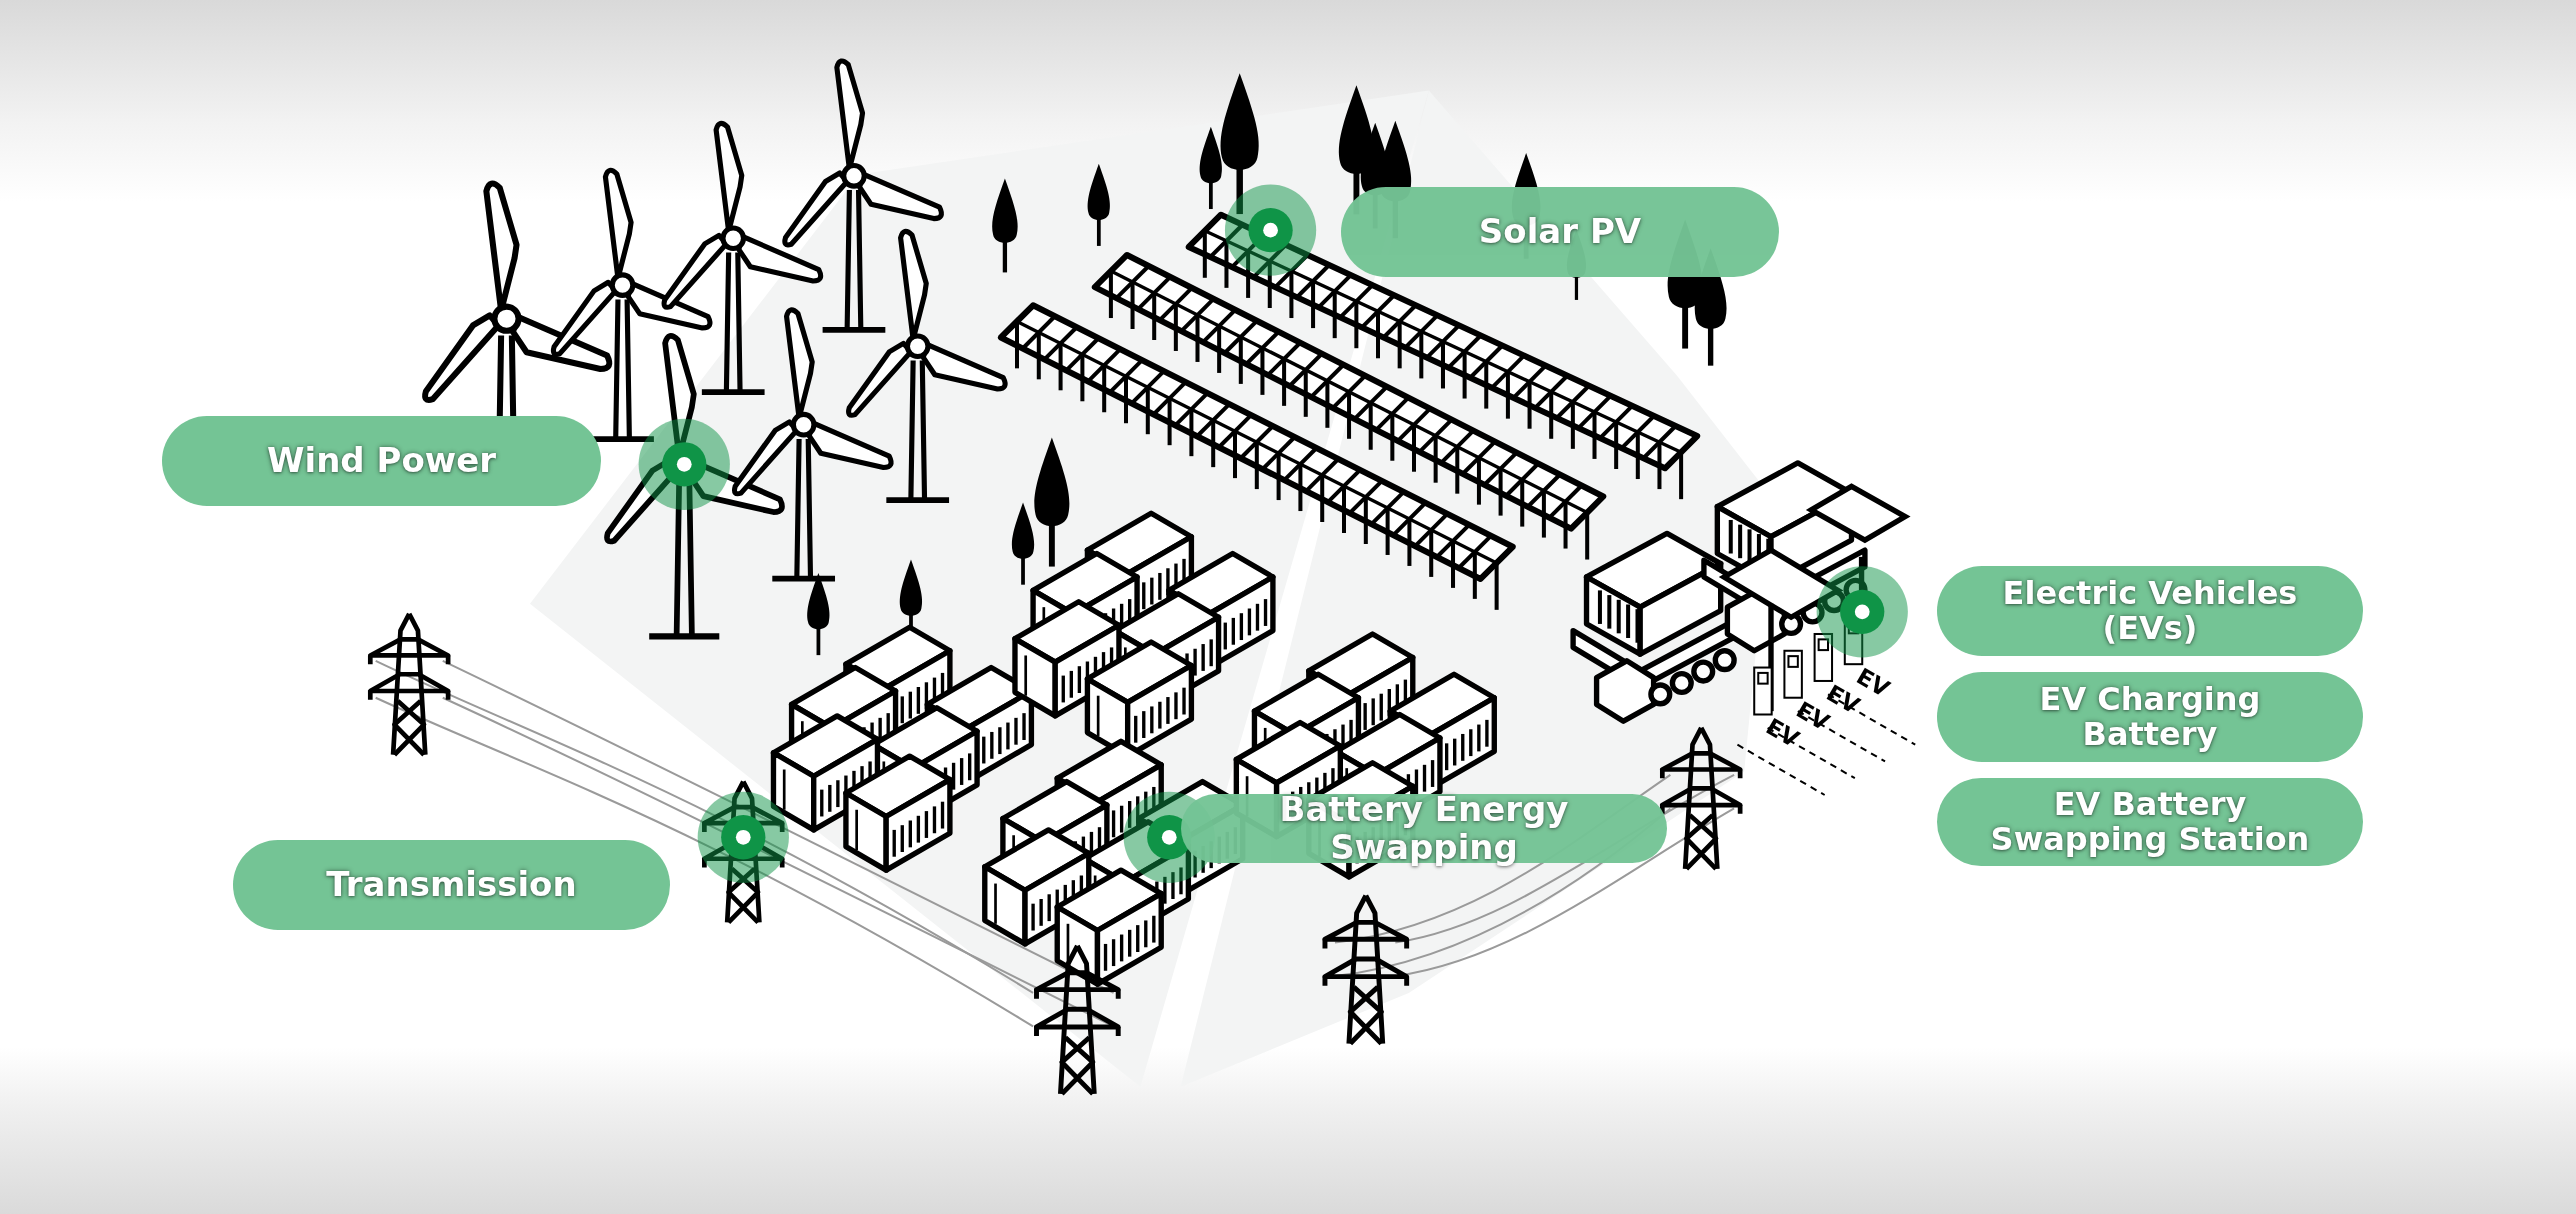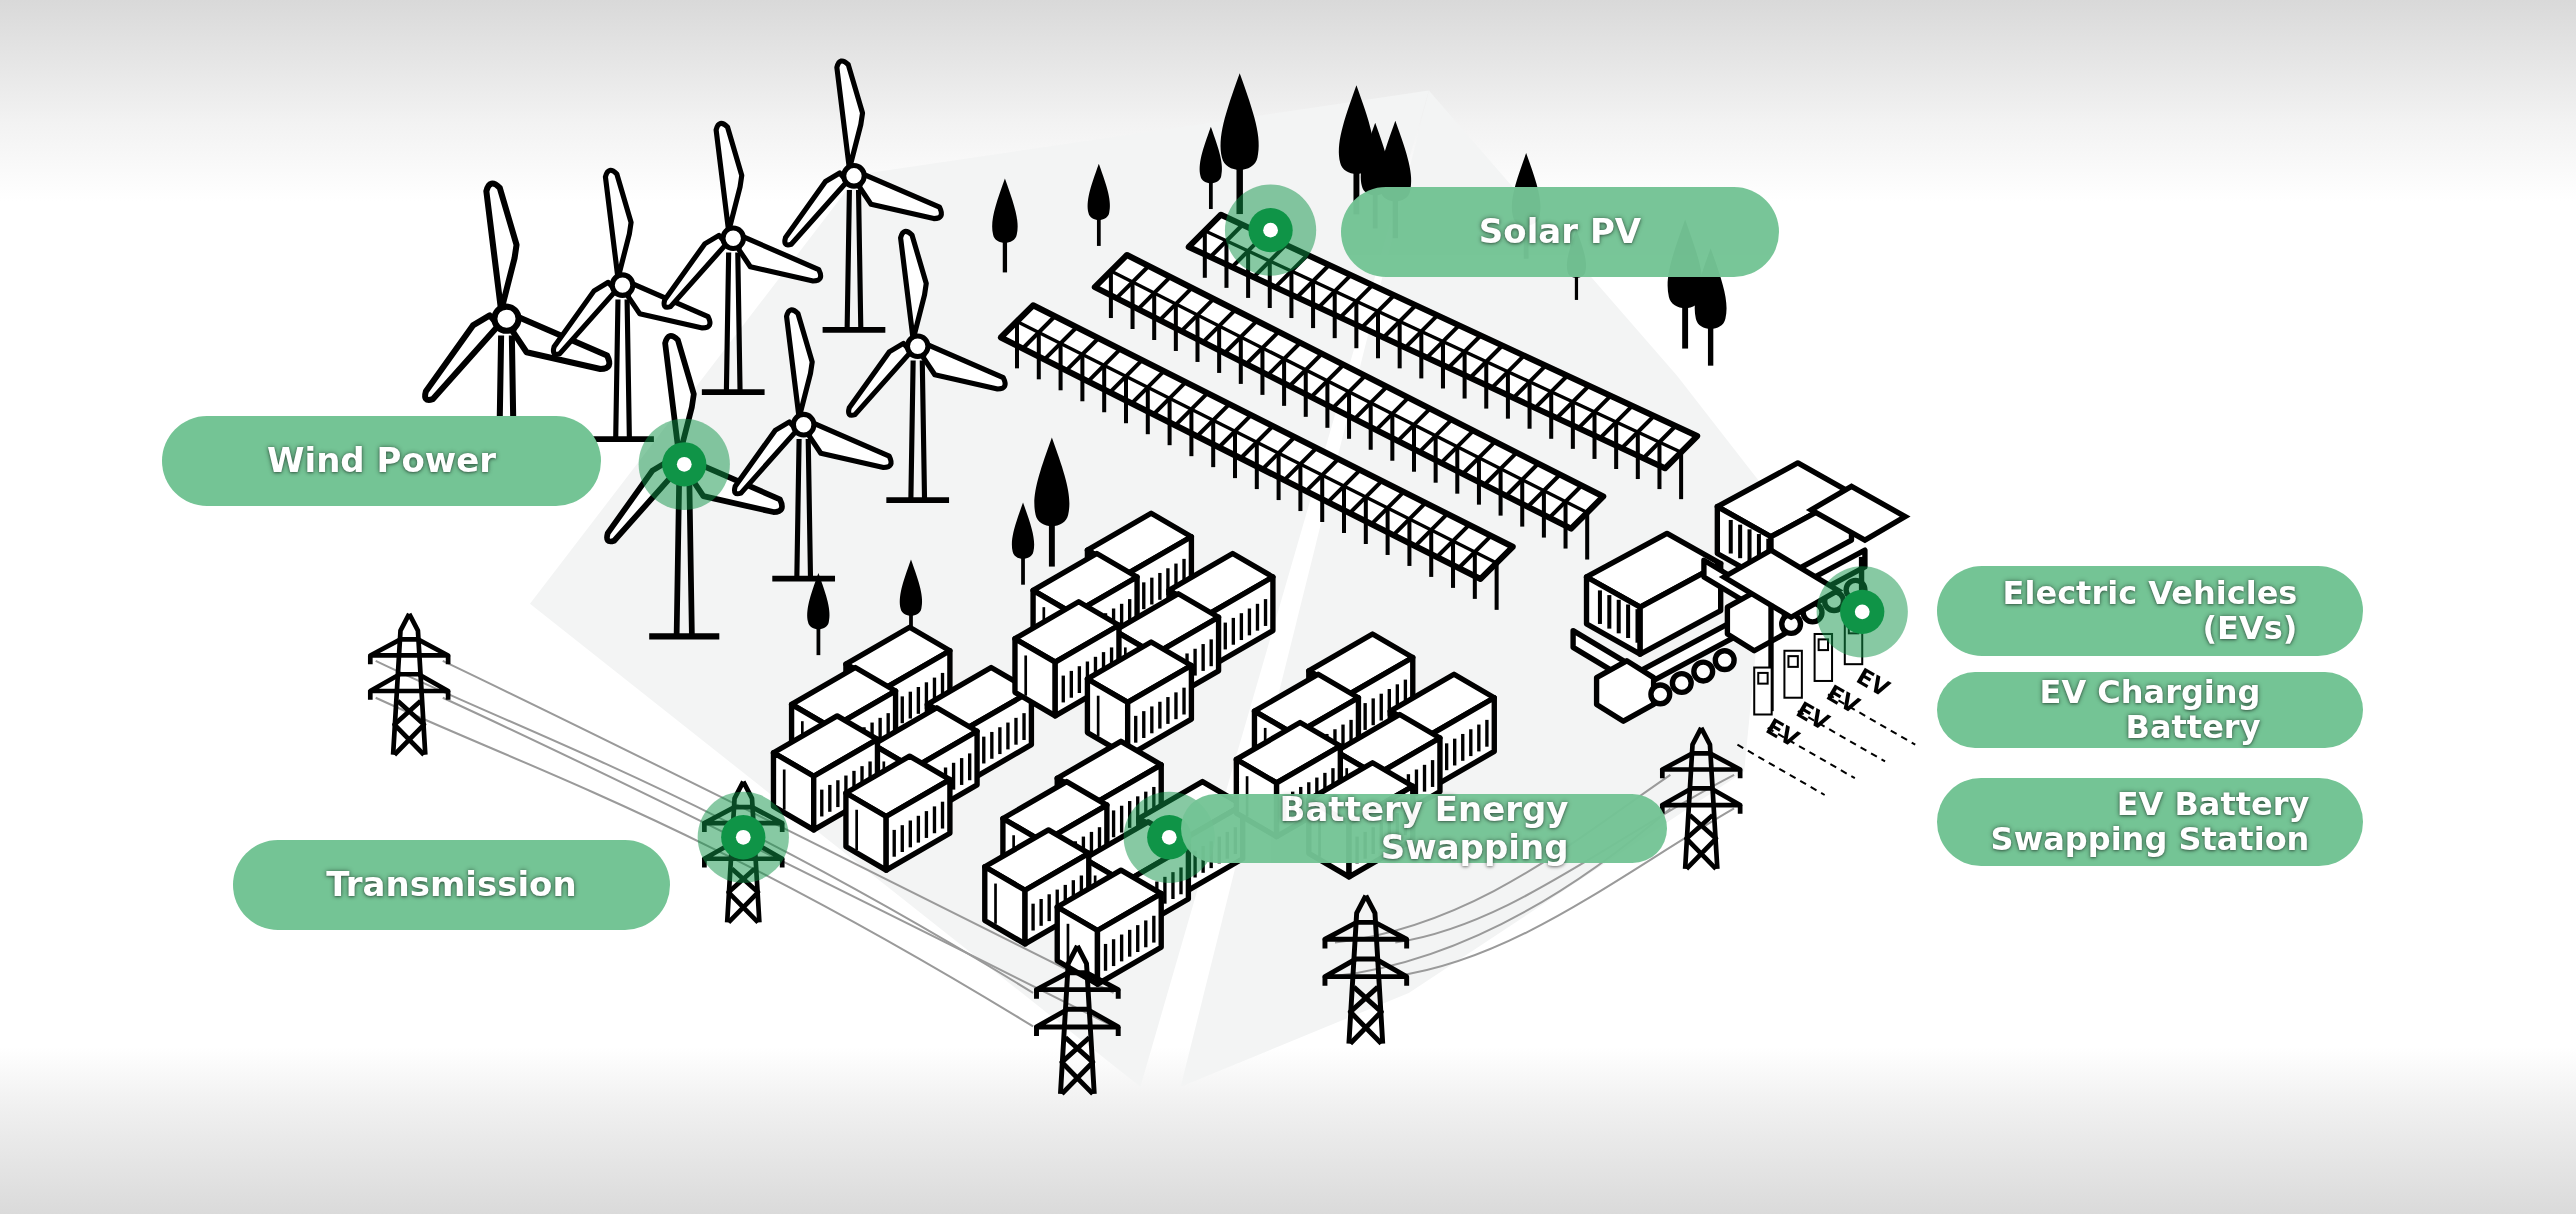--- a/index.html
+++ b/index.html
@@ -4,32 +4,32 @@
 <style>
   html, body { margin:0; padding:0; }
   body {
     width:2576px; height:1215px; overflow:hidden; position:relative;
     background: linear-gradient(to bottom, #d9d9d9 0px, #f2f2f2 121px, #ffffff 201px, #ffffff 1047px, #f0f0f0 1107px, #dadada 1215px);
     font-family: "DejaVu Sans", sans-serif;
   }
   #scene { position:absolute; left:0; top:0; width:2576px; height:1215px; }
   .label {
     position:absolute; background:#74c495; border-radius:47px;
-    display:flex; align-items:center; justify-content:center; text-align:right;
+    display:flex; align-items:center; justify-content:center; text-align:center;
     color:#ffffff; font-family:"DejaVu Sans", sans-serif; font-weight:bold;
     text-shadow: 0 0 5.4px rgba(0,0,0,0.45), 0 1.3px 2.7px rgba(0,0,0,0.35);
     line-height:1.1; box-sizing:border-box; padding:0 20px;
   }
   .label span { display:block; }
   .lbl-wind { left:162px; top:416px; width:439px; height:90px; font-size:34px; }
   .lbl-solar { left:1341px; top:187px; width:438px; height:90px; font-size:34px; opacity:0.97; }
   .lbl-trans { left:233px; top:840px; width:437px; height:90px; font-size:34px; }
   .lbl-bess { left:1181px; top:794px; width:486px; height:69px; font-size:34px; opacity:0.96; }
   .lbl-ev { left:1937px; top:566px; width:426px; height:90px; font-size:32px; }
-  .lbl-evcs { left:1937px; top:672px; width:426px; height:76px; font-size:32px; }
+  .lbl-evcs { left:1937px; top:672px; width:426px; height:90px; font-size:32px; }
   .lbl-evbs { left:1937px; top:778px; width:426px; height:88px; font-size:32px; }
   .hotspot { cursor:pointer; }
 </style>
 </head>
 <body>
 
 <svg id="scene" viewBox="0 0 3840 1811" xmlns="http://www.w3.org/2000/svg">
   <defs>
     <radialGradient id="hotGlow" cx="50%" cy="50%" r="50%">
       <stop offset="0%" stop-color="#0f9447" stop-opacity="0.55"></stop>

